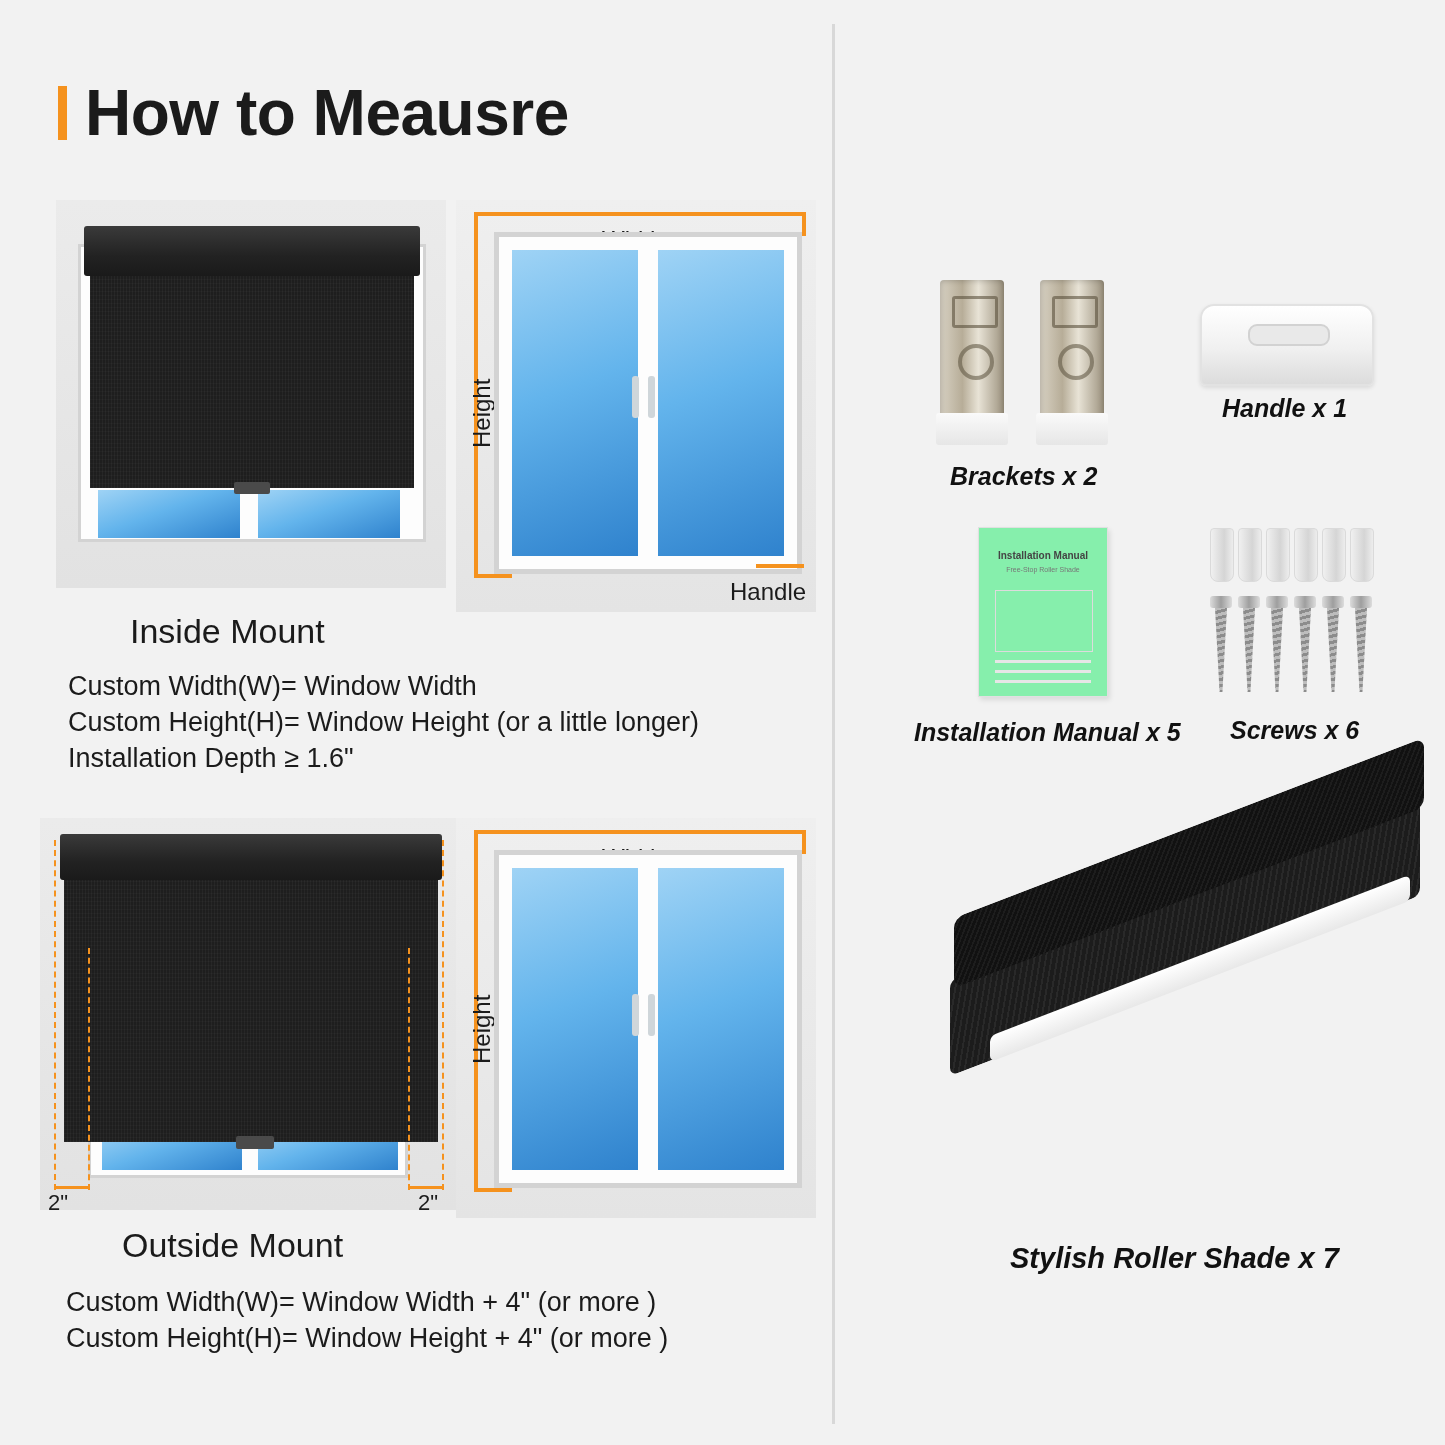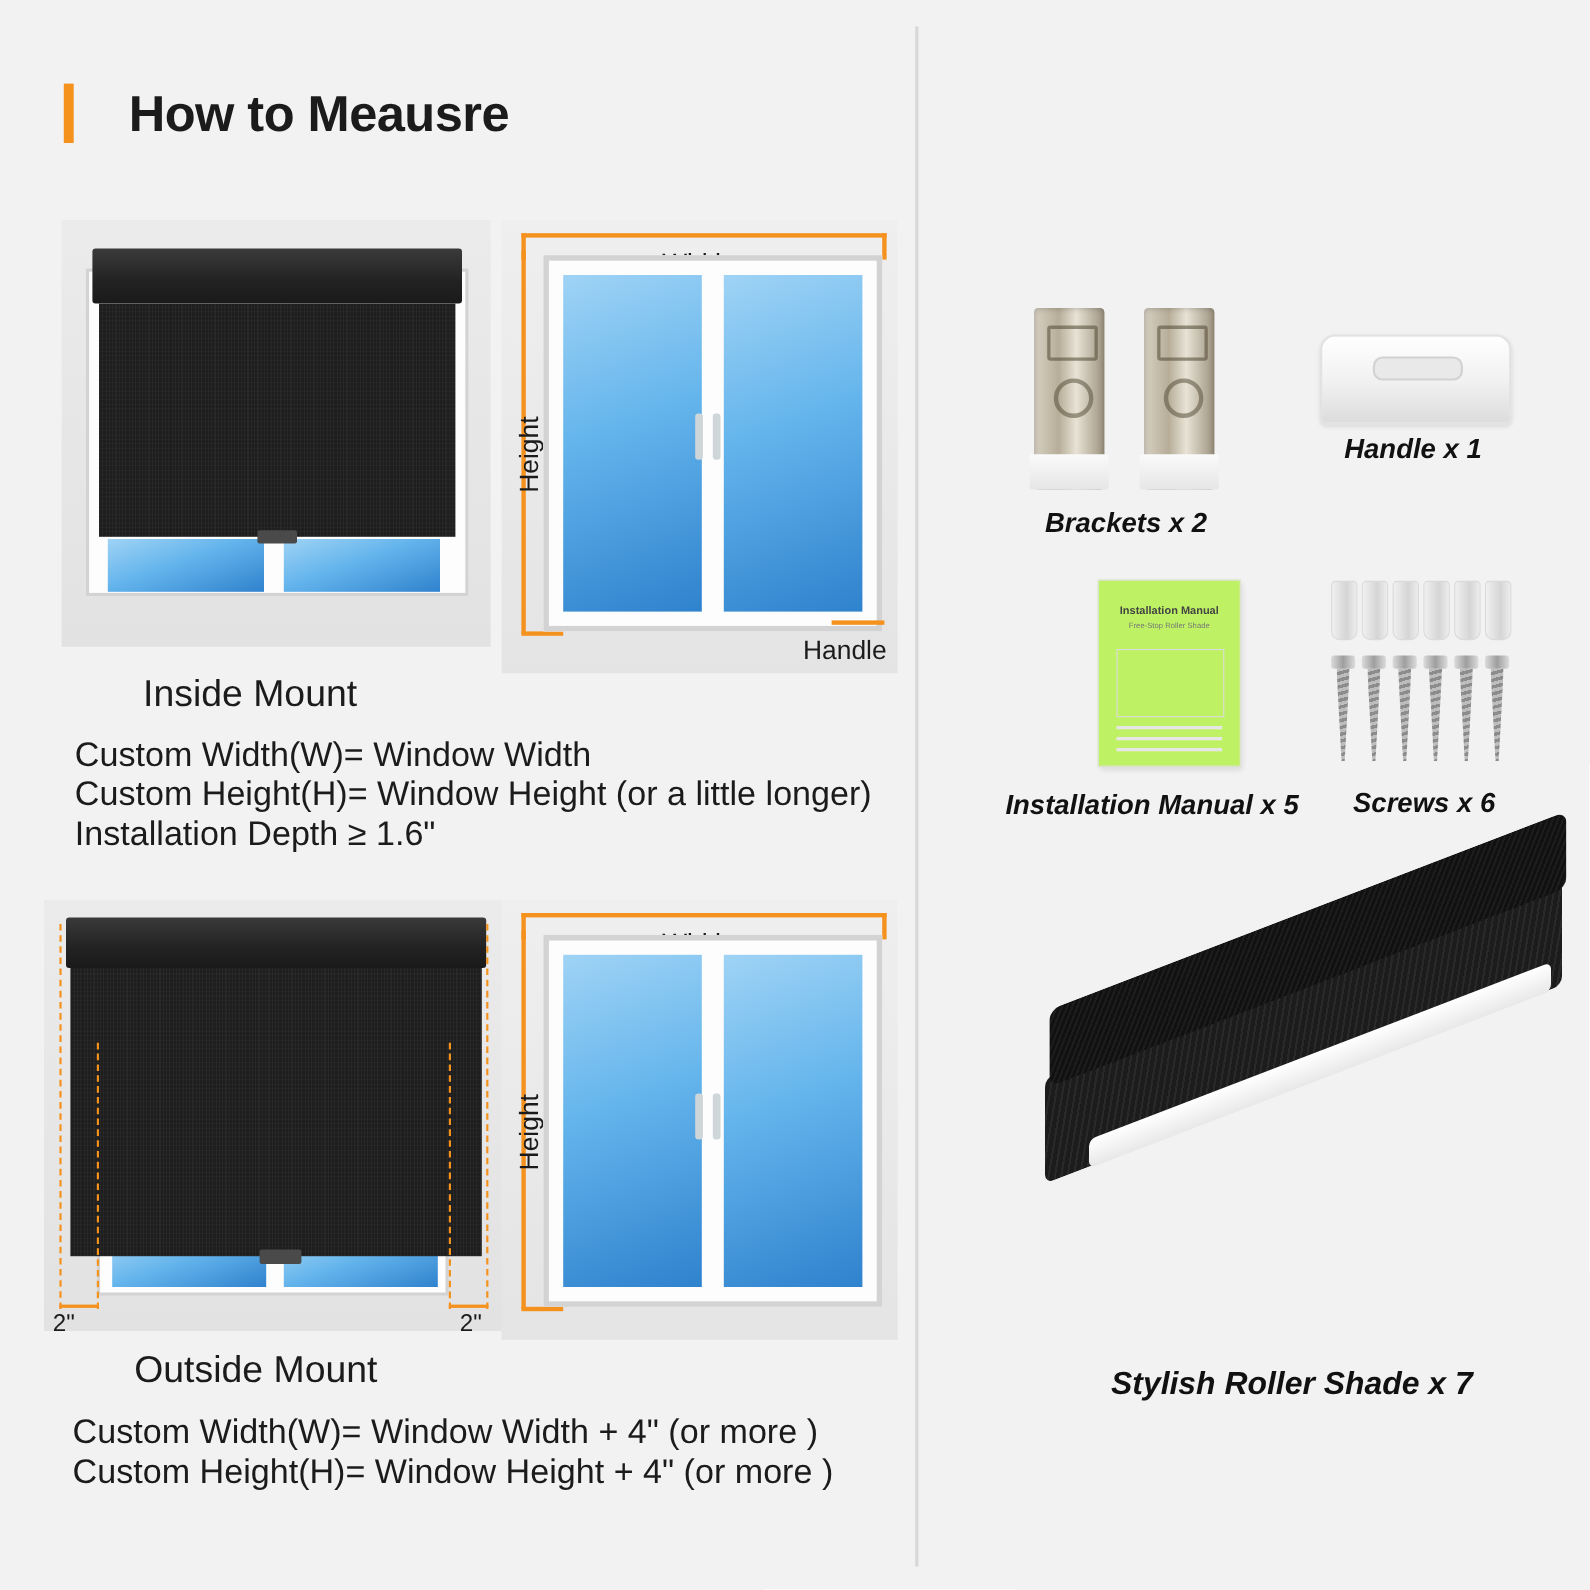--- a/index.html
+++ b/index.html
@@ -30,40 +30,39 @@
     align-items: center;
   }
   .head-bar {
     width: 9px;
     height: 54px;
     background: #f5921e;
     margin-right: 18px;
     flex: none;
   }
   .head-text {
-    font-size: 46px;
+    font-size: 64px;
     font-weight: bold;
     color: #1b1b1b;
     white-space: nowrap;
     letter-spacing: -0.5px;
-    margin-left: 32px;
   }
   #head-left  { left: 58px; top: 76px; }
   #head-right { left: 872px; top: 76px; }
 
   
   .mount-title {
     position: absolute;
     font-size: 34px;
     color: #1b1b1b;
     font-weight: normal;
   }
   .mount-lines {
     position: absolute;
-    font-size: 31px;
+    font-size: 27px;
     color: #1b1b1b;
     line-height: 36px;
   }
   .mount-lines div { white-space: nowrap; }
 
   
   .shade-unit { position: absolute; }
   .shade-wall {
     position: absolute;
     inset: 0;
@@ -173,24 +172,23 @@
   .handle-slot {
     position: absolute;
     left: 46px; top: 18px; width: 78px; height: 18px;
     background: #e9e9e9;
     border: 2px solid #d2d2d2;
     border-radius: 9px;
   }
   .manual {
     position: absolute;
     width: 128px; height: 168px;
-    background: #bef264;
+    background: #86efac;
     border: 1px solid #e0e0e0;
     box-shadow: 2px 3px 5px rgba(0,0,0,.10);
-    margin-left: 20px;
   }
   .manual .m-title {
     position:absolute; left: 14px; top: 22px; width: 100px;
     text-align:center; font-size: 10px; font-weight: bold; color:#444;
   }
   .manual .m-sub {
     position:absolute; left: 14px; top: 38px; width: 100px;
     text-align:center; font-size: 7px; color:#777;
   }
   .manual .m-box {

